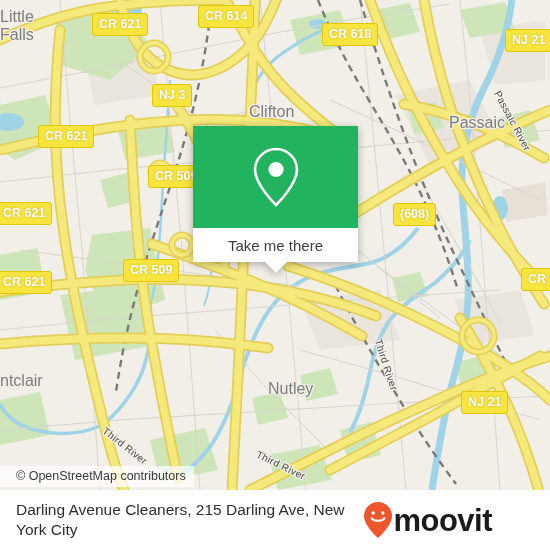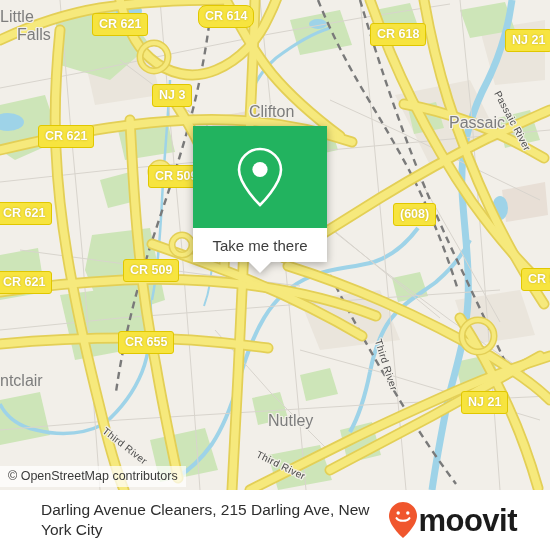--- a/index.html
+++ b/index.html
@@ -56,21 +56,21 @@
     line-height: 1;
     padding: 3.5px 6px 4.5px 6px;
     white-space: nowrap;
     text-shadow: 0 0 2px rgba(120,100,0,.45);
   }
 
   
   #popup {
     position: absolute;
     left: 193px; top: 126px;
-    width: 134px;
+    width: 165px;
     filter: drop-shadow(0 2px 4px rgba(0,0,0,.30));
   }
   #popup-head {
     background: #22b35f;
     height: 102px;
     display: flex;
     align-items: center;
     justify-content: center;
   }
   #popup-foot {
@@ -93,36 +93,35 @@
     width: 0; height: 0;
     border-left: 11px solid transparent;
     border-right: 11px solid transparent;
     border-top: 11px solid #ffffff;
   }
 
   
   #attribution {
     position: absolute;
     left: 0; top: 466px;
-    padding: 3px 8px 4px 8px;
+    padding: 3px 8px 4px 16px;
     background: rgba(255,255,255,.72);
     color: #3a3a3a;
     font-size: 12.5px;
     white-space: nowrap;
   }
 
   
   #bottom-bar {
     position: absolute;
     left: 0; top: 490px;
     width: 506px; height: 60px;
     background: #ffffff;
     display: flex;
     align-items: center;
-    padding-left: 25px;
   }
   #address-text {
     flex: 1;
     padding: 0 8px 0 16px;
     color: #2e2e2e;
     font-size: 15.5px;
     line-height: 20px;
   }
   #moovit-logo {
     display: flex;
@@ -313,44 +312,43 @@
       </g>
       <g fill="none" stroke="#f6e97c" stroke-width="4">
         <circle cx="154" cy="57" r="14"></circle>
         <circle cx="160" cy="172" r="9"></circle>
         <circle cx="478" cy="336" r="16"></circle>
         <circle cx="182" cy="245" r="10"></circle>
       </g>
     </svg>
 
     <div class="map-label city" style="left:0px; top:8px;">Little</div>
-    <div class="map-label city" style="left:0px; top:26px;margin-left:17px;">Falls</div>
+    <div class="map-label city" style="left:0px; top:26px;">Falls</div>
     <div class="map-label city" style="left:249px; top:103px;">Clifton</div>
     <div class="map-label city" style="left:449px; top:114px;">Passaic</div>
     <div class="map-label city" style="left:0px; top:356px;margin-top:16px;">ntclair</div>
-    <div class="map-label city" style="left:268px; top:380px;margin-top:32px;">Nutley</div>
+    <div class="map-label city" style="left:268px; top:380px;">Nutley</div>
 
     <div class="map-label river" style="left:497px; top:86px; transform:rotate(62deg); transform-origin:0 50%;">Passaic River</div>
     <div class="map-label river" style="left:378px; top:334px; transform:rotate(72deg); transform-origin:0 50%;">Third River</div>
     <div class="map-label river" style="left:104px; top:424px; transform:rotate(38deg); transform-origin:0 50%;">Third River</div>
     <div class="map-label river" style="left:257px; top:448px; transform:rotate(26deg); transform-origin:0 50%;">Third River</div>
 
     <div class="shield" style="left:92px;  top:13px;">CR 621</div>
-    <div class="shield" style="left:198px; top:5px;border-radius:8px;">CR 614</div>
-    <div class="shield" style="left:322px; top:23px;margin-left:48px;">CR 618</div>
+    <div class="shield" style="left:198px; top:5px;">CR 614</div>
+    <div class="shield" style="left:322px; top:23px;">CR 618</div>
     <div class="shield" style="left:505px; top:29px;">NJ 21</div>
     <div class="shield" style="left:152px; top:84px;">NJ 3</div>
     <div class="shield" style="left:38px;  top:125px;">CR 621</div>
     <div class="shield" style="left:148px; top:165px;">CR 509</div>
     <div class="shield" style="left:393px; top:203px;">(608)</div>
     <div class="shield" style="left:-4px;  top:202px;">CR 621</div>
     <div class="shield" style="left:-4px;  top:271px;">CR 621</div>
     <div class="shield" style="left:123px; top:259px;">CR 509</div>
     <div class="shield" style="left:521px; top:268px;">CR 50</div>
-    <div class="shield" style="left:118px; top:331px;">CR 655</div>
     <div class="shield" style="left:461px; top:391px;">NJ 21</div>
 
     <div id="popup">
       <div id="popup-head">
         <svg width="50" height="62" viewBox="0 0 50 62">
           <path d="M25 3 C13.5 3 4 12.3 4 23.8 C4 38.5 25 59 25 59
                    C25 59 46 38.5 46 23.8 C46 12.3 36.5 3 25 3 Z" fill="none" stroke="#ffffff" stroke-width="2.6"></path>
           <circle cx="25" cy="23.5" r="7.6" fill="#ffffff"></circle>
         </svg>
       </div>

